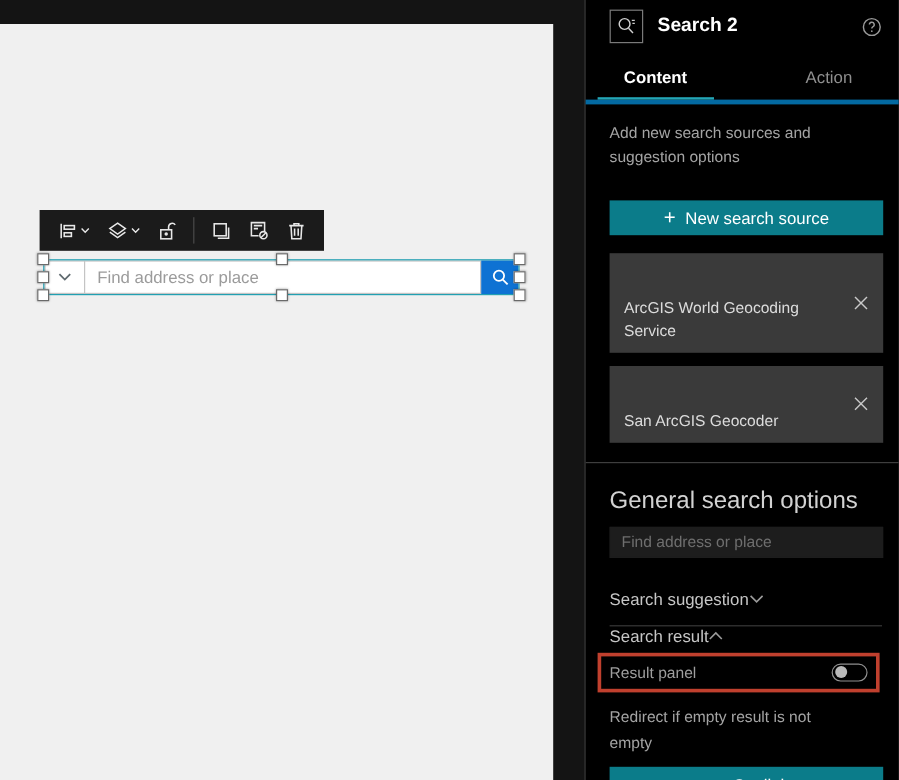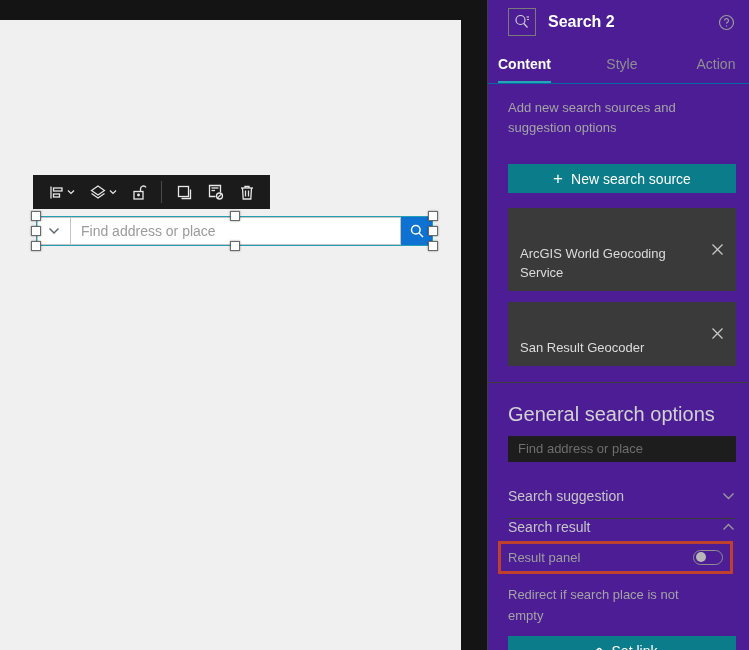--- a/index.html
+++ b/index.html
@@ -40,31 +40,31 @@
   }
   .src-input::placeholder { color:#9b9b9b; opacity:1; }
   .src-go {
     width:31px; background:#0e72d3; border:none; display:flex; align-items:center;
     justify-content:center; color:#ffffff; cursor:pointer;
   }
 
   
   .panel {
     position:absolute; left:487px; top:0; width:262px; height:650px;
-    background:#4c1d95; border-left:1px solid #3f3f3f; color:#a8a8a8; font-size:13px;
+    background:#000000; border-left:1px solid #3f3f3f; color:#a8a8a8; font-size:13px;
   }
   .panel-header { display:flex; align-items:center; padding:8px 14px 6px 20px; }
   .widget-icon-box {
     width:28px; height:28px; border:1px solid #7a7a7a; display:flex;
     align-items:center; justify-content:center; color:#cfcfcf;
   }
   .panel-title { color:#ffffff; font-size:16px; font-weight:bold; margin-left:12px; flex:1; }
   .help-btn { color:#9a9a9a; cursor:pointer; }
 
-  .tabs { display:flex; padding:6px 10px 0 10px; border-bottom:1px solid #0369a1;gap:48px; }
+  .tabs { display:flex; padding:6px 10px 0 10px; border-bottom:4px solid #0369a1;gap:48px; }
   .tab {
     flex:1; text-align:center; font-size:14px; color:#8f8f8f; padding:8px 0 9px 0;
     cursor:pointer; border-bottom:2px solid transparent;
   }
   .tab.active { color:#ffffff; font-weight:bold; border-bottom-color:#24a6b6; }
 
   .panel-body { padding:0 14px 0 20px; }
   .desc { margin-top:14px; line-height:1.55; color:#a4a4a4; width:220px; }
 
   .teal-btn {
@@ -87,21 +87,21 @@
 
   .section-heading { margin-top:20px; color:#d2d2d2; font-size:20px; }
   .hint-label { margin-top:23px; color:#9c9c9c; }
   .hint-input {
     margin-top:10px; width:228px; height:26px; background:#1d1d1d; border:1px solid #1d1d1d;
     color:#cfcfcf; font-size:13px; padding:0 9px; font-family:inherit; outline:none;
   }
   .hint-input::placeholder { color:#6e6e6e; opacity:1; }
 
   .collapse-row {
-    display:flex; align-items:center; justify-content:space-between;
+    display:flex; align-items:center; 
     color:#c6c6c6; font-size:14px; cursor:pointer;
   }
   .collapse-row .chev { color:#9a9a9a; }
   .row-suggestion { margin-top:26px; }
   .row-divider { height:1px; background:#383838; margin:14px 0 0 0; }
   .row-result { margin-top:0; }
 
   .highlight-box {
     border:3px solid #c0402e; margin:6px 2px 0 -10px; padding:6px 7px 6px 7px;
   }
@@ -242,21 +242,20 @@
       <svg width="17" height="17" viewBox="0 0 17 17" fill="none" stroke="currentColor" stroke-width="1.2">
         <circle cx="8.5" cy="8.5" r="7"></circle>
         <path d="M6.5 6.5 a2 2 0 1 1 2.8 1.9 c-.6.3-.8.7-.8 1.4"></path>
         <circle cx="8.5" cy="12" r="0.7" fill="currentColor" stroke="none"></circle>
       </svg>
     </div>
   </div>
 
   <div class="tabs">
     <div class="tab active">Content</div>
-    <div class="tab">Style</div>
     <div class="tab">Action</div>
   </div>
 
   <div class="panel-body">
     <div class="desc">Add new search sources and suggestion options</div>
 
     <button class="teal-btn">
       <span class="plus-glyph">+</span>
       <span>New search source</span>
     </button>
@@ -265,21 +264,21 @@
       <span class="src-name">ArcGIS World Geocoding Service</span>
       <span class="close-x">
         <svg width="13" height="13" viewBox="0 0 13 13" fill="none" stroke="currentColor" stroke-width="1.2">
           <line x1="1.5" y1="1.5" x2="11.5" y2="11.5"></line>
             <line x1="11.5" y1="1.5" x2="1.5" y2="11.5"></line>
         </svg>
       </span>
     </div>
 
     <div class="source-item second">
-      <span class="src-name">San Result Geocoder</span>
+      <span class="src-name">San ArcGIS Geocoder</span>
       <span class="close-x">
         <svg width="13" height="13" viewBox="0 0 13 13" fill="none" stroke="currentColor" stroke-width="1.2">
           <line x1="1.5" y1="1.5" x2="11.5" y2="11.5"></line>
             <line x1="11.5" y1="1.5" x2="1.5" y2="11.5"></line>
         </svg>
       </span>
     </div>
 
     <div class="divider"></div>
 
@@ -309,21 +308,21 @@
 
     <div class="highlight-box">
       <div class="toggle-row">
         <span>Result panel</span>
         <span class="toggle">
             <span class="knob"></span>
           </span>
       </div>
     </div>
 
-    <div class="redirect-text">Redirect if search place is not empty</div>
+    <div class="redirect-text">Redirect if empty result is not empty</div>
 
     <button class="teal-btn setlink-btn">
       <span>
         <svg width="17" height="17" viewBox="0 0 17 17" fill="none" stroke="currentColor" stroke-width="1.4">
           <path d="M7.2 9.8 l3.4-3.4 a2.3 2.3 0 0 1 3.3 3.3 l-2 2"></path>
           <path d="M9.8 7.2 l-3.4 3.4 a2.3 2.3 0 0 0 3.3 3.3 l0.9-0.9"></path>
         </svg>
       </span>
       <span>Set link</span>
     </button>

